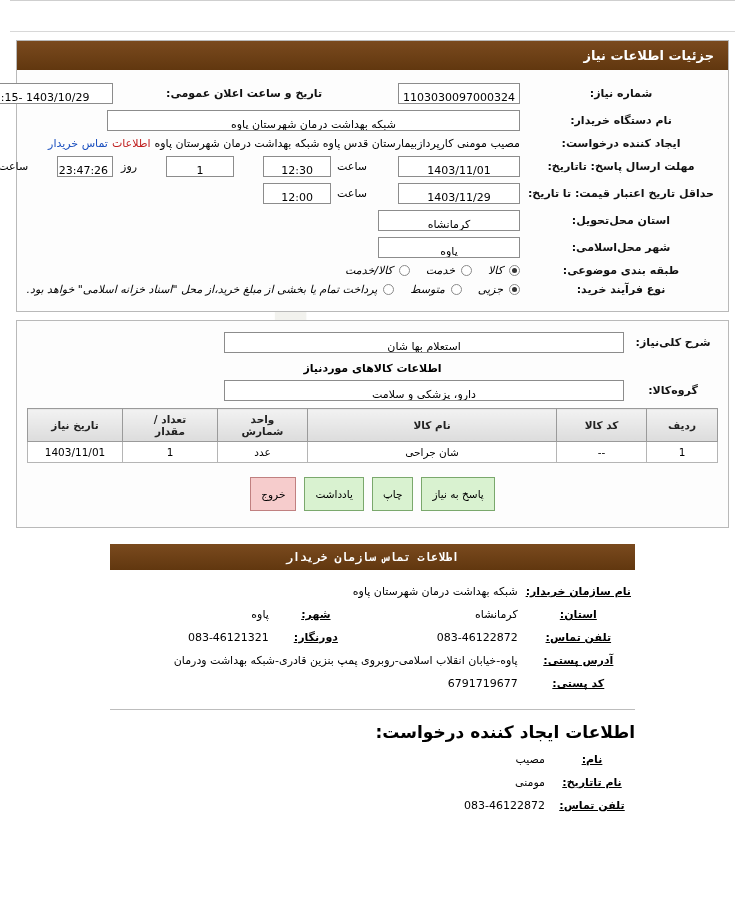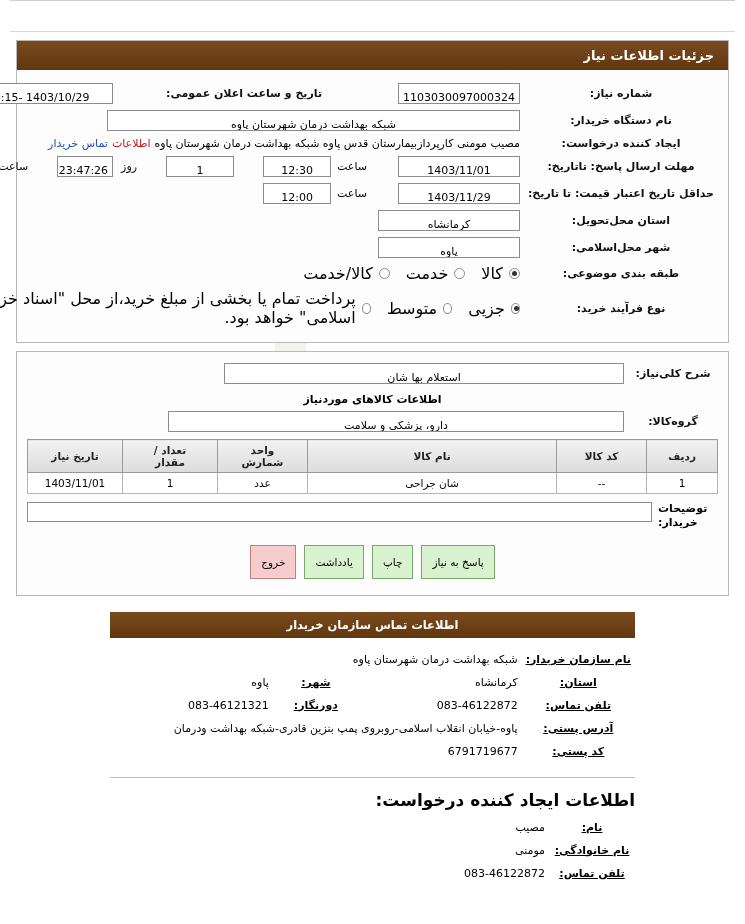--- a/index.html
+++ b/index.html
@@ -102,21 +102,21 @@
     position: relative;
   }
   .radio.on::after {
     content: "";
     position: absolute;
     left: 2px; top: 2px;
     width: 5px; height: 5px;
     border-radius: 50%;
     background: #333;
   }
-  .radio-lbl { font-size: 16px; margin-left: 10px; }
+  .radio-lbl { font-size: 11px; margin-left: 10px; font-style: italic; }
 
   .sub-title {
     font-weight: bold;
     font-size: 11px;
     text-align: center;
     padding: 6px 0 2px 0;
   }
 
   table.grid {
     width: 100%;
@@ -168,20 +168,21 @@
 
   .contact-header {
     background: #6b3f18;
     background: linear-gradient(#7a4a1e, #61370f);
     color: #fff;
     font-weight: bold;
     font-size: 11.5px;
     text-align: center;
     padding: 6px 0;
     margin: 16px 110px 0 110px;
+    font-family: Liberation Mono, monospace;
   }
   .contact-body { margin: 10px 110px 0 110px; font-size: 11px; }
   table.contact { width: 100%; border-collapse: collapse; }
   table.contact td { padding: 5px 4px; vertical-align: top; }
   .c-lbl { font-weight: bold; text-align: center; white-space: nowrap; width: 86px; text-decoration: underline; }
   .c-val { text-align: right; }
   .hr { border-top: 1px solid #bdbdbd; margin: 14px 110px 0 110px; }
   .section-title { margin: 12px 110px 0 110px; font-weight: bold; font-size: 17px; text-align: right; }
 </style>
 </head>
@@ -326,21 +327,21 @@
         </tbody>
           </table>
 
         <div class="sub-title">اطلاعات کالاهای موردنیاز</div>
 
         <table class="form">
           <tbody>
               <tr>
             <td class="lbl" style="width:90px">گروه‌کالا:</td>
             <td>
-                  <div class="fld" style="width:456px">دارو، پزشکی و سلامت</div>
+                  <div class="fld" style="width:400px">دارو، پزشکی و سلامت</div>
                 </td>
           </tr>
         </tbody>
           </table>
 
         <table class="grid">
           <thead>
             <tr>
               <th style="width:40px">ردیف</th>
               <th style="width:90px">کد کالا</th>
@@ -355,24 +356,20 @@
               <td>1</td>
               <td>--</td>
               <td>شان جراحی</td>
               <td>عدد</td>
               <td>1</td>
               <td>1403/11/01</td>
             </tr>
           </tbody>
         </table>
 
-        <div class="notes-row">
-          <div class="notes-lbl">توضیحات خریدار:</div>
-          <div class="notes-box"></div>
-        </div>
 
         <div class="btn-row">
           <div class="btn green">پاسخ به نیاز</div>
           <div class="btn green">چاپ</div>
           <div class="btn green">یادداشت</div>
           <div class="btn red">خروج</div>
         </div>
 
       </div>
     </div>
@@ -415,21 +412,21 @@
     <div class="section-title">اطلاعات ایجاد کننده درخواست:</div>
 
     <div class="contact-body" style="margin-top:6px">
       <table class="contact">
         <tbody>
             <tr>
           <td class="c-lbl">نام:</td>
           <td class="c-val">مصیب</td>
         </tr>
         <tr>
-          <td class="c-lbl">نام خانوادگی:</td>
+          <td class="c-lbl">نام تاتاریخ:</td>
           <td class="c-val">مومنی</td>
         </tr>
         <tr>
           <td class="c-lbl">تلفن تماس:</td>
           <td class="c-val">083-46122872</td>
         </tr>
       </tbody>
         </table>
     </div>
 

